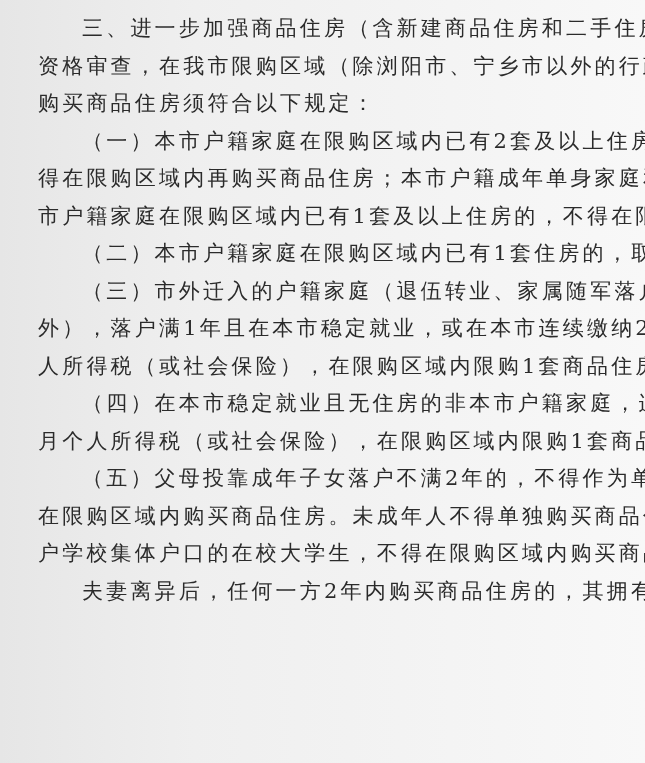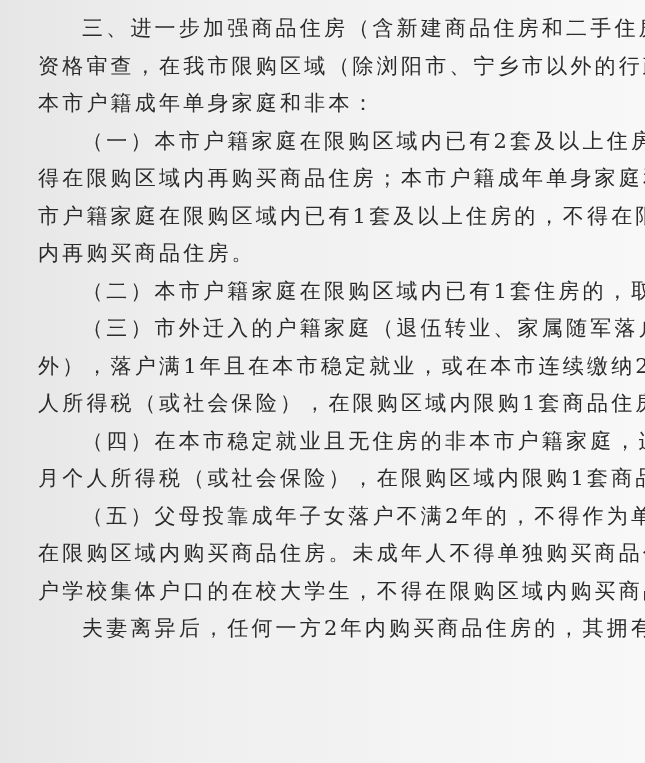--- a/index.html
+++ b/index.html
@@ -28,27 +28,26 @@
     .line.first { padding-left: 44px; }
     .para { text-indent: 0; }
   </style>
 </head>
 <body>
 
 <div class="page">
   <p class="para">
     <span class="line first">三、进一步加强商品住房（含新建商品住房和二手住房）购买</span>
     <span class="line">资格审查，在我市限购区域（除浏阳市、宁乡市以外的行政区域）</span>
-    <span class="line">本市户籍成年单身家庭和非本：</span>
+    <span class="line">购买商品住房须符合以下规定：</span>
   </p>
   <p class="para">
     <span class="line first">（一）本市户籍家庭在限购区域内已有2套及以上住房的，不</span>
     <span class="line">得在限购区域内再购买商品住房；本市户籍成年单身家庭和非本</span>
     <span class="line">市户籍家庭在限购区域内已有1套及以上住房的，不得在限购区域</span>
-    <span class="line">内再购买商品住房。</span>
   </p>
   <p class="para">
     <span class="line first">（二）本市户籍家庭在限购区域内已有1套住房的，取得不动</span>
   </p>
   <p class="para">
     <span class="line first">（三）市外迁入的户籍家庭（退伍转业、家属随军落户的除</span>
     <span class="line">外），落户满1年且在本市稳定就业，或在本市连续缴纳24个月个</span>
     <span class="line">人所得税（或社会保险），在限购区域内限购1套商品住房。</span>
   </p>
   <p class="para">

